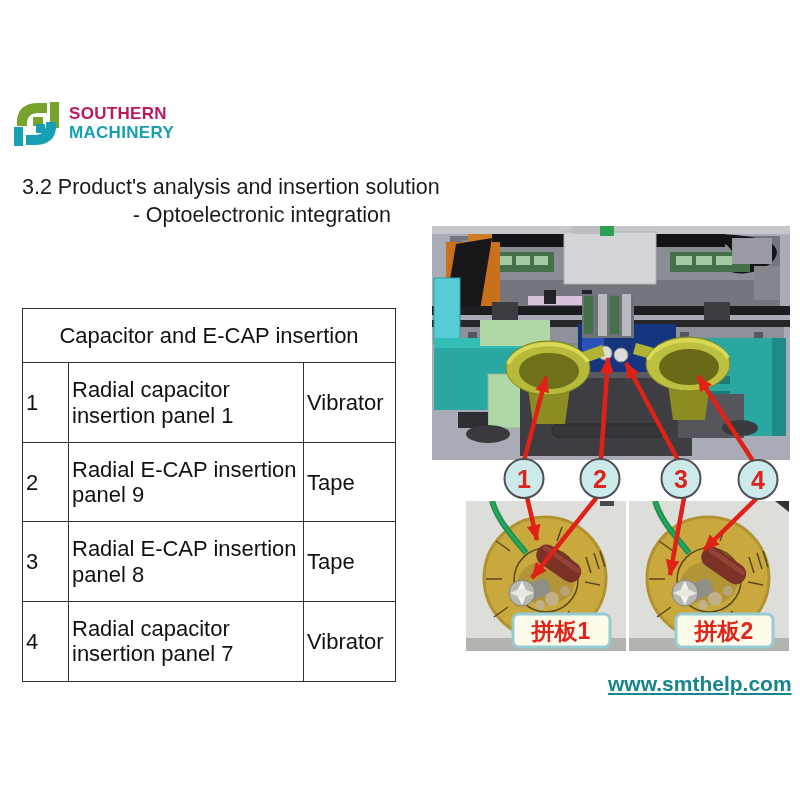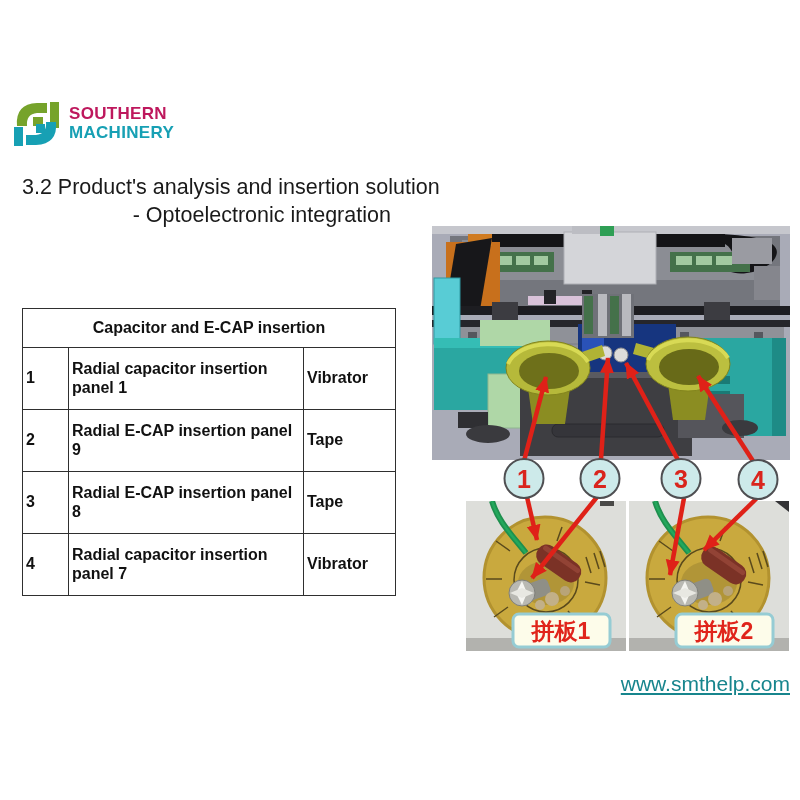--- a/index.html
+++ b/index.html
@@ -11,35 +11,35 @@
   .logo{position:absolute;left:13px;top:99px;display:flex;align-items:flex-start;}
   .logo-mark{width:47px;height:50px;}
   .logo-text{margin-left:9px;margin-top:5px;font-weight:bold;font-size:17px;line-height:19px;letter-spacing:.3px;}
   .logo-green{color:#be185d;}
   .logo-teal{color:#17a0b4;}
   
   .title{position:absolute;left:22px;top:173px;font-size:21.5px;line-height:28px;color:#1a1a1a;text-align:center;}
   .title .l2{padding-left:62px;}
   
   table.spec{position:absolute;left:22px;top:308px;width:373px;border-collapse:collapse;table-layout:fixed;color:#111;}
-  table.spec td,table.spec th{border:1.6px solid #2f2f2f;font-weight:bold;font-size:16px;padding:8px 3px;vertical-align:middle;line-height:1.15;}
+  table.spec td,table.spec th{border:1.6px solid #2f2f2f;font-weight:normal;font-size:22px;padding:14px 3px;vertical-align:middle;line-height:1.15;}
   td.cap{ text-align:center;font-size:20px;height:22px;line-height:22px;padding:0;}
   tr.hdr td{height:44px;}
   tr.datarow td{height:45px;}
   col.c-item{width:46px;}
   col.c-comp{width:235px;}
   col.c-feed{width:92px;}
   
   .machine{position:absolute;left:432px;top:226px;width:358px;height:234px;}
   .photos{position:absolute;left:466px;top:501px;width:326px;height:151px;}
   .overlay{position:absolute;left:0;top:0;width:800px;height:800px;pointer-events:none;z-index:5;}
   .callout-num{font-size:25px;font-weight:bold;fill:#d9251d;}
   .panel-label-text{font-size:23px;font-weight:bold;fill:#e0241b;}
   
-  .site{position:absolute;left:608px;top:672px;width:182px;text-align:right;font-size:21px;font-weight:normal;color:#17858d;text-decoration:underline;}
+  .site{position:absolute;left:608px;top:672px;width:182px;text-align:left;font-size:21px;font-weight:bold;color:#17858d;text-decoration:underline;}
 </style>
 </head>
 <body>
 
 <div class="logo">
   <svg class="logo-mark" viewBox="0 0 47 50" aria-hidden="true">
     <path d="M4,27 Q2,5 24,4 L34,4 L34,14 L24,14 Q13,15 14,27 Z" fill="#76a32b"></path>
     <rect x="37" y="3" width="9" height="26" fill="#76a32b"></rect>
     <rect x="20" y="18" width="10" height="9" fill="#76a32b"></rect>
     <path d="M43,23 Q45,45 23,46 L13,46 L13,36 L23,36 Q34,35 33,23 Z" fill="#17a0b4"></path>

